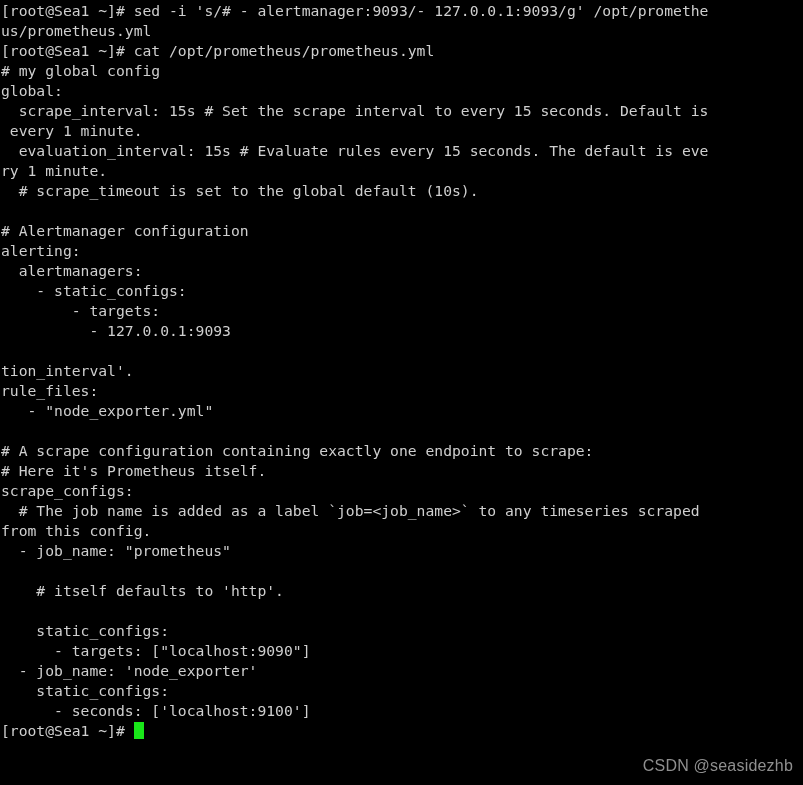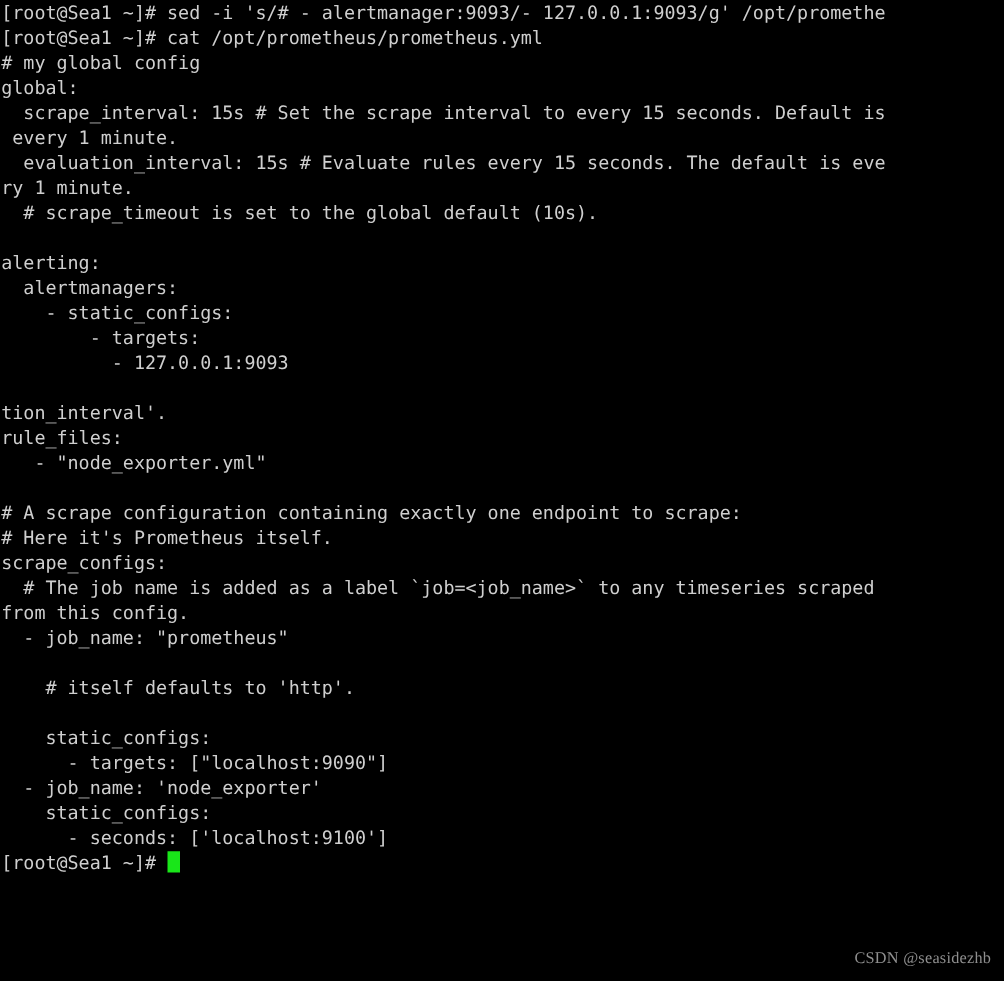--- a/index.html
+++ b/index.html
@@ -48,42 +48,44 @@
     display: inline-block;
     width: 10px;
     height: 17px;
     background: #19e619;
     vertical-align: -3px;
   }
   .watermark {
     position: absolute;
     right: 10px;
     bottom: 9px;
-    font-family: Liberation Serif, serif;
-    font-size: 13px;
+    font-family: Liberation Sans, sans-serif;
+    font-size: 16px;
     color: #8f8f8f;
     letter-spacing: 0.2px;
     white-space: pre;
   }
 </style>
 </head>
 <body>
 
 <div id="terminal">
   <div class="screen" id="screen">
       <div class="line">[root@Sea1 ~]# sed -i 's/# - alertmanager:9093/- 127.0.0.1:9093/g' /opt/promethe</div>
+      <div class="line">us/prometheus.yml</div>
       <div class="line">[root@Sea1 ~]# cat /opt/prometheus/prometheus.yml</div>
       <div class="line"># my global config</div>
       <div class="line">global:</div>
       <div class="line">  scrape_interval: 15s # Set the scrape interval to every 15 seconds. Default is</div>
       <div class="line"> every 1 minute.</div>
       <div class="line">  evaluation_interval: 15s # Evaluate rules every 15 seconds. The default is eve</div>
       <div class="line">ry 1 minute.</div>
       <div class="line">  # scrape_timeout is set to the global default (10s).</div>
       <div class="line blank"></div>
+      <div class="line"># Alertmanager configuration</div>
       <div class="line">alerting:</div>
       <div class="line">  alertmanagers:</div>
       <div class="line">    - static_configs:</div>
       <div class="line">        - targets:</div>
       <div class="line">          - 127.0.0.1:9093</div>
       <div class="line blank"></div>
       <div class="line">tion_interval'.</div>
       <div class="line">rule_files:</div>
       <div class="line">   - "node_exporter.yml"</div>
       <div class="line blank"></div>

